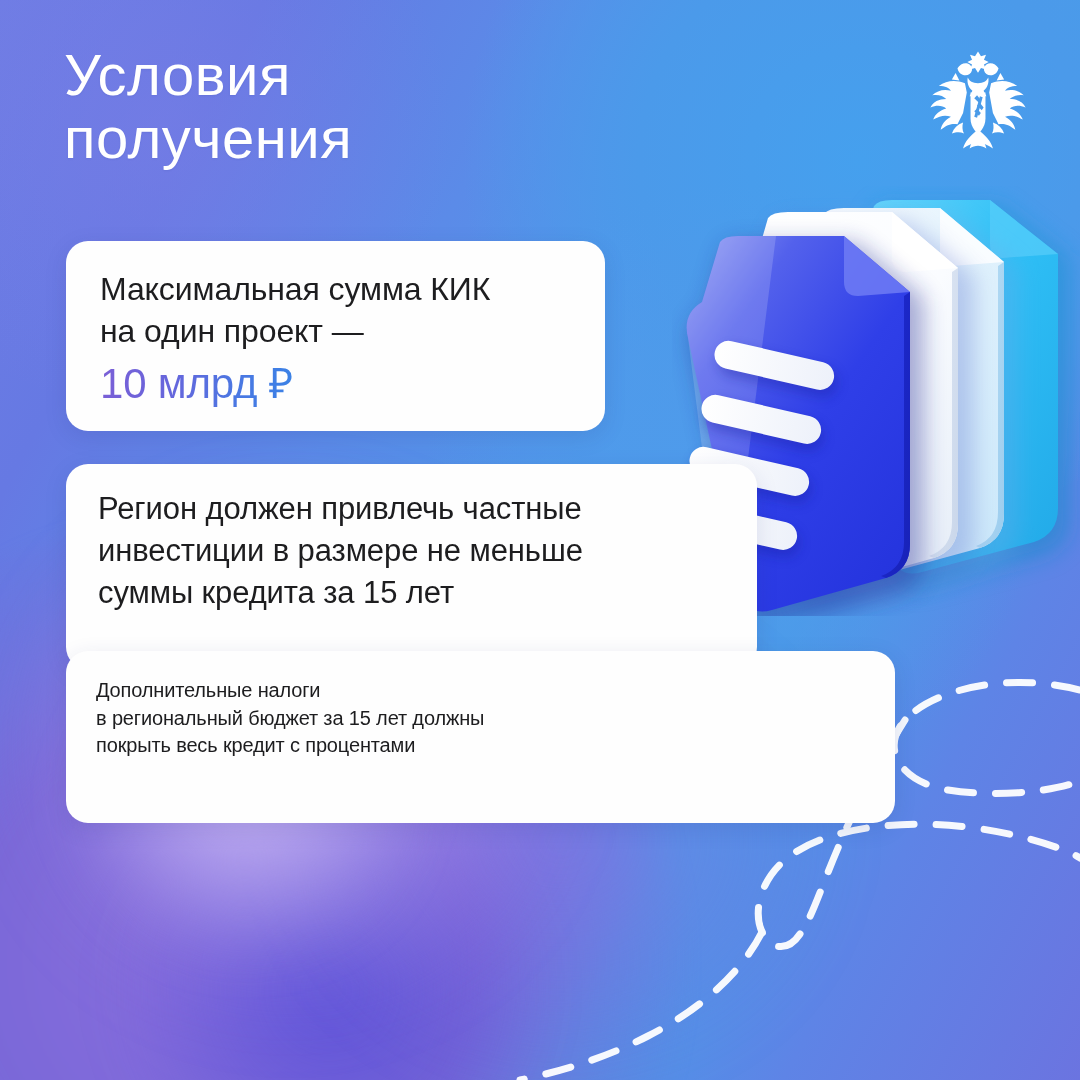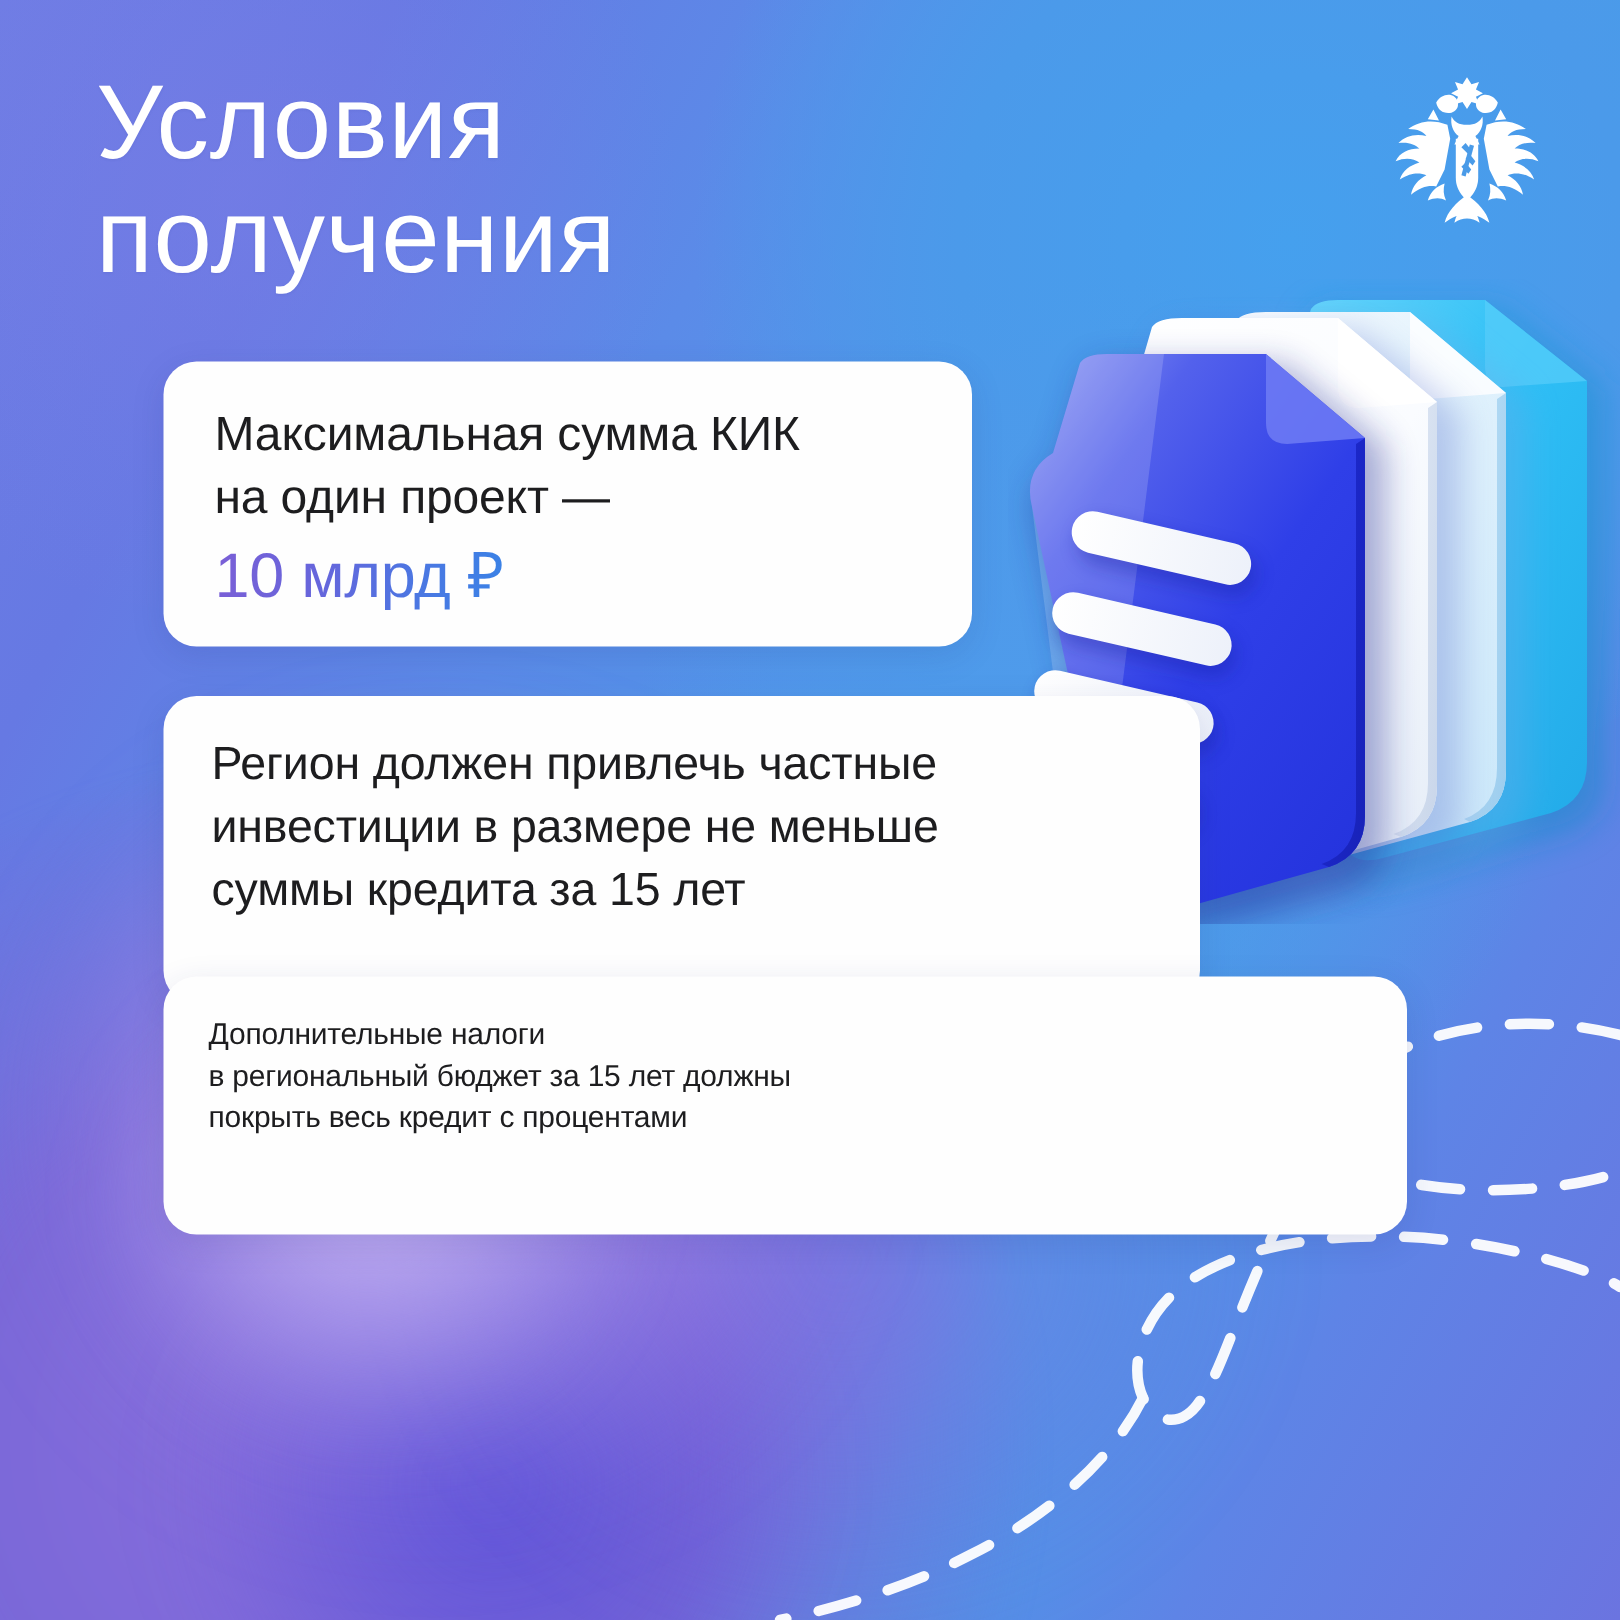--- a/index.html
+++ b/index.html
@@ -104,21 +104,21 @@
     height: 1080px;
     pointer-events: none;
   }
 
   
   .title {
     position: absolute;
     left: 64px;
     top: 44px;
     color: #FFFFFF;
-    font-size: 70px;
+    font-size: 58px;
     line-height: 1.08;
     font-weight: 300;
     letter-spacing: 0.5px;
     white-space: pre-line;
     text-shadow: 0 1px 2px rgba(40,60,140,0.10);
   }
 
   
   .emblem {
     position: absolute;
@@ -137,21 +137,20 @@
     height: 430px;
   }
 
   
   .card {
     position: absolute;
     background: #FEFEFE;
     border-radius: 22px;
     box-shadow: 0 6px 22px rgba(40,45,120,0.13);
     box-sizing: border-box;
-    margin-left: 43px;
   }
   .card-text {
     color: #1D1D1F;
     font-weight: 400;
     white-space: pre-line;
   }
   #card-1 {
     left: 66px;
     top: 241px;
     width: 539px;

